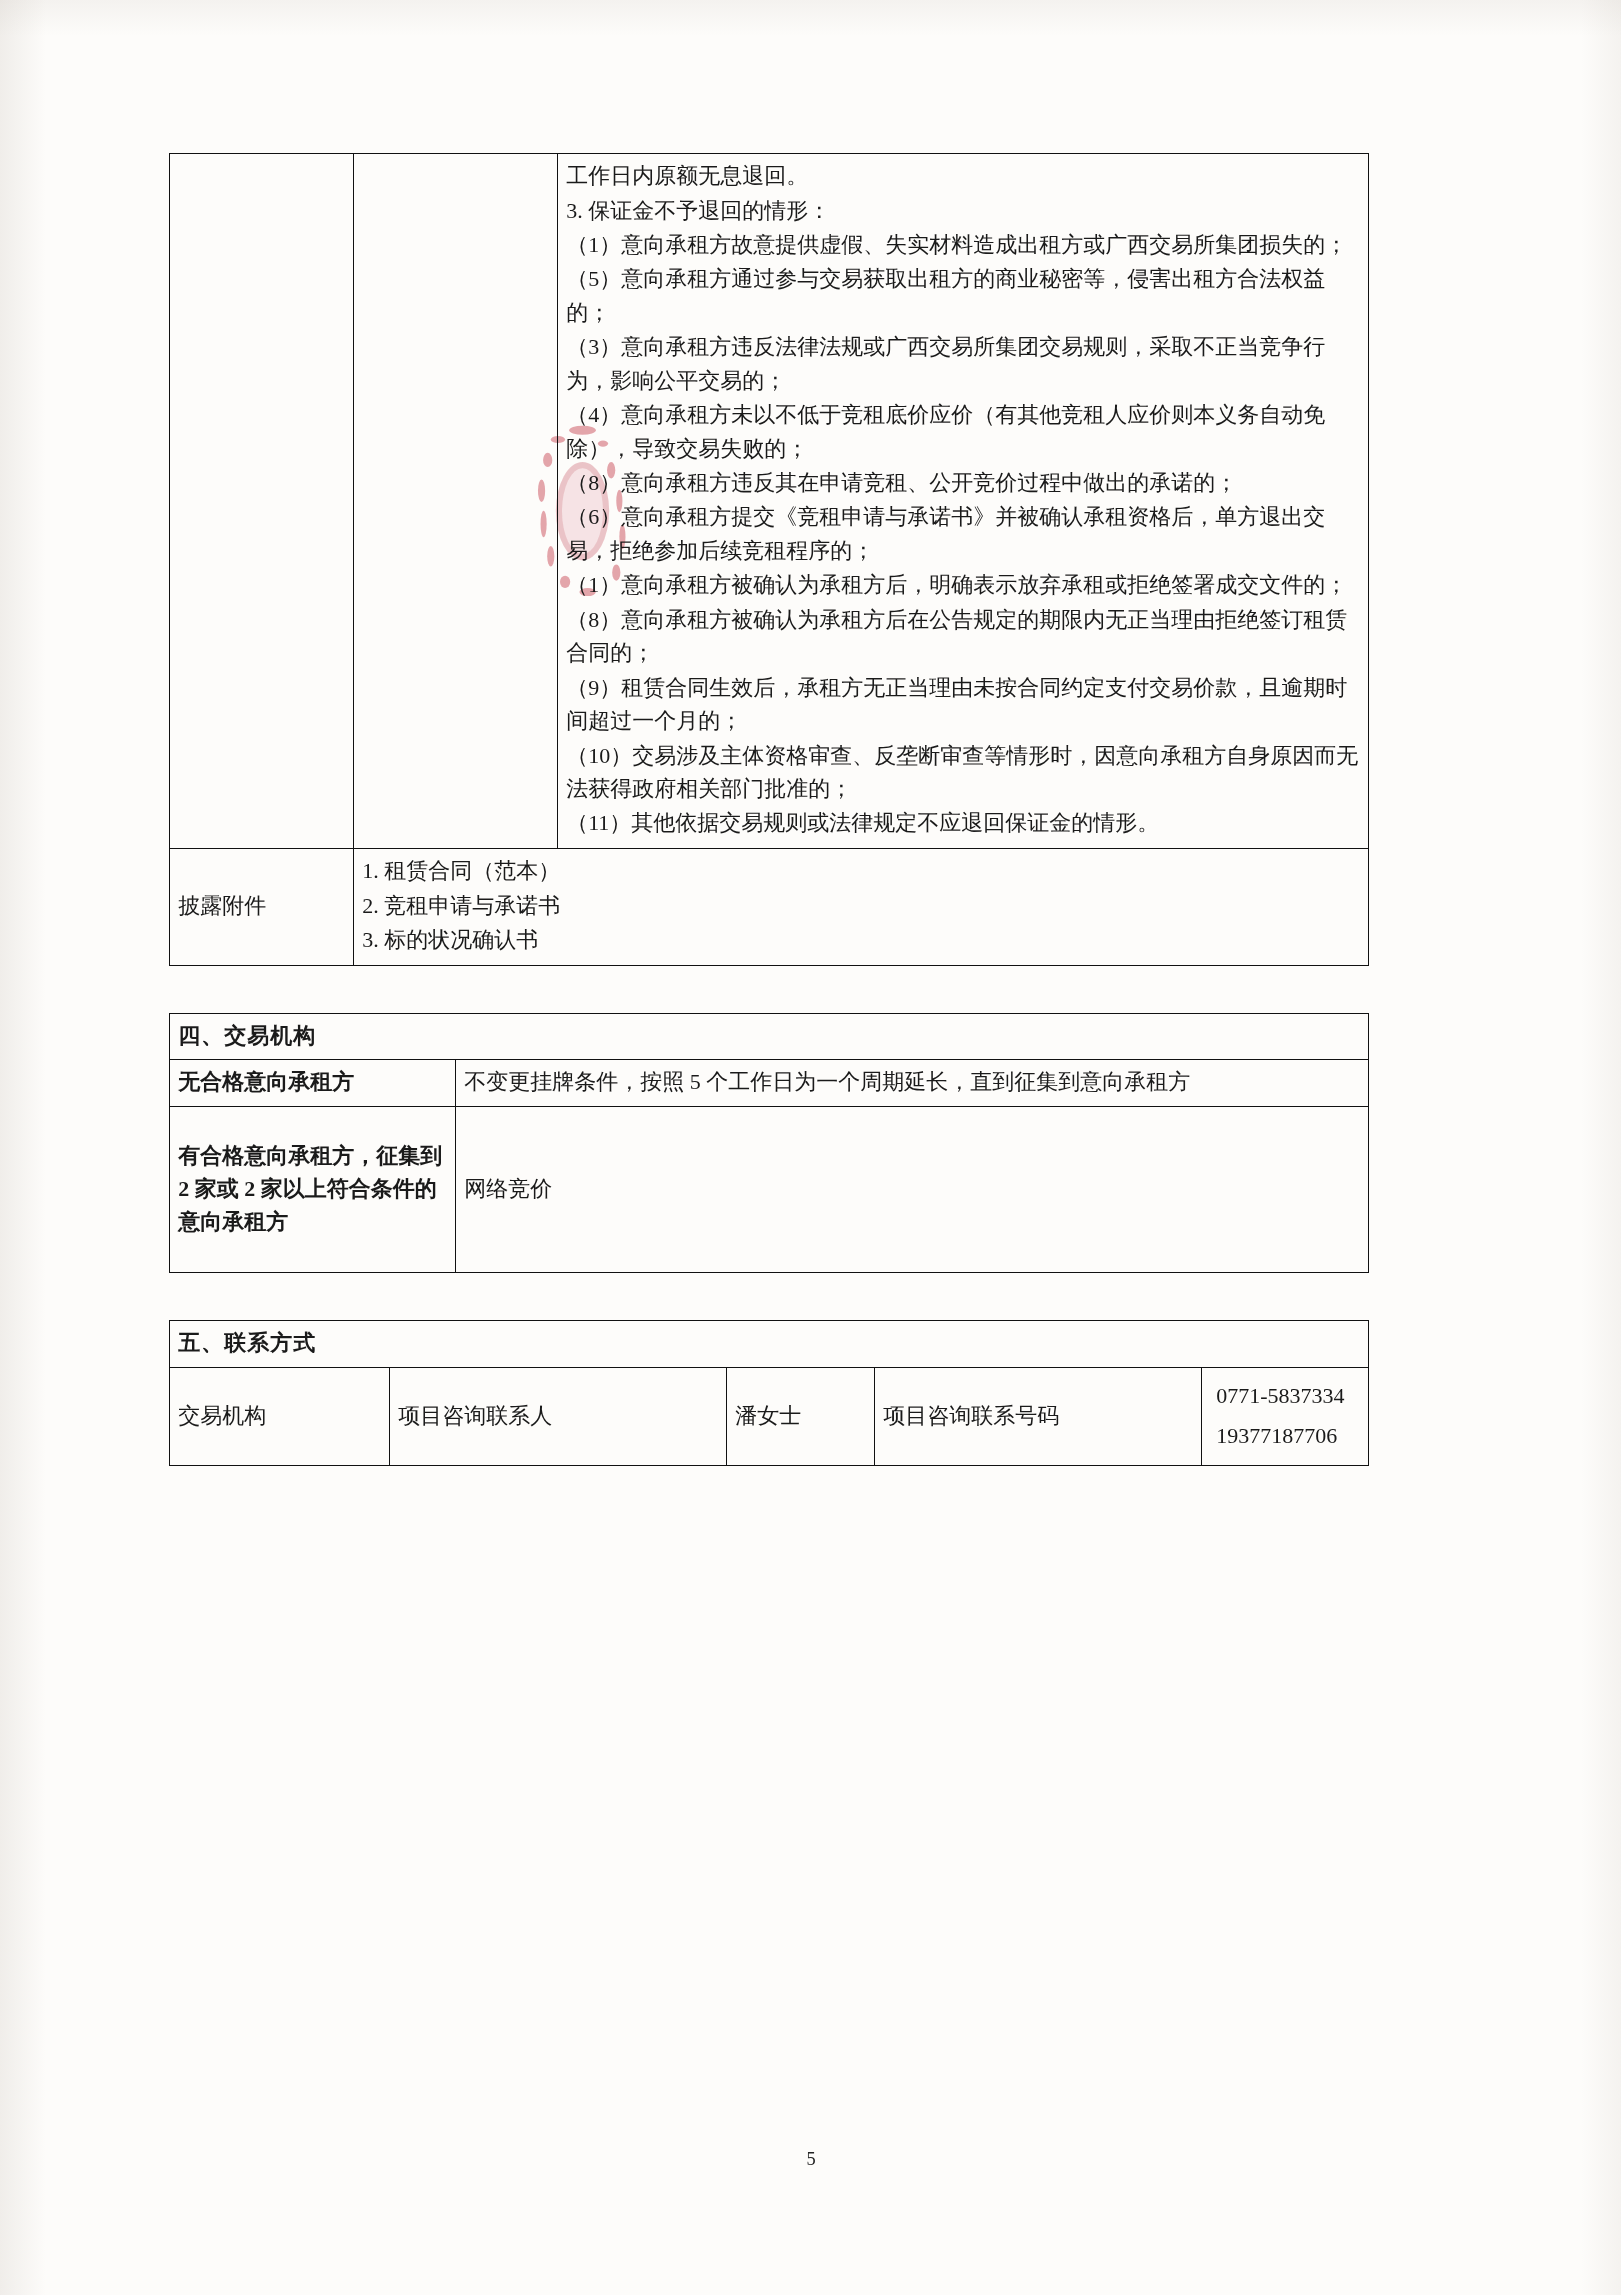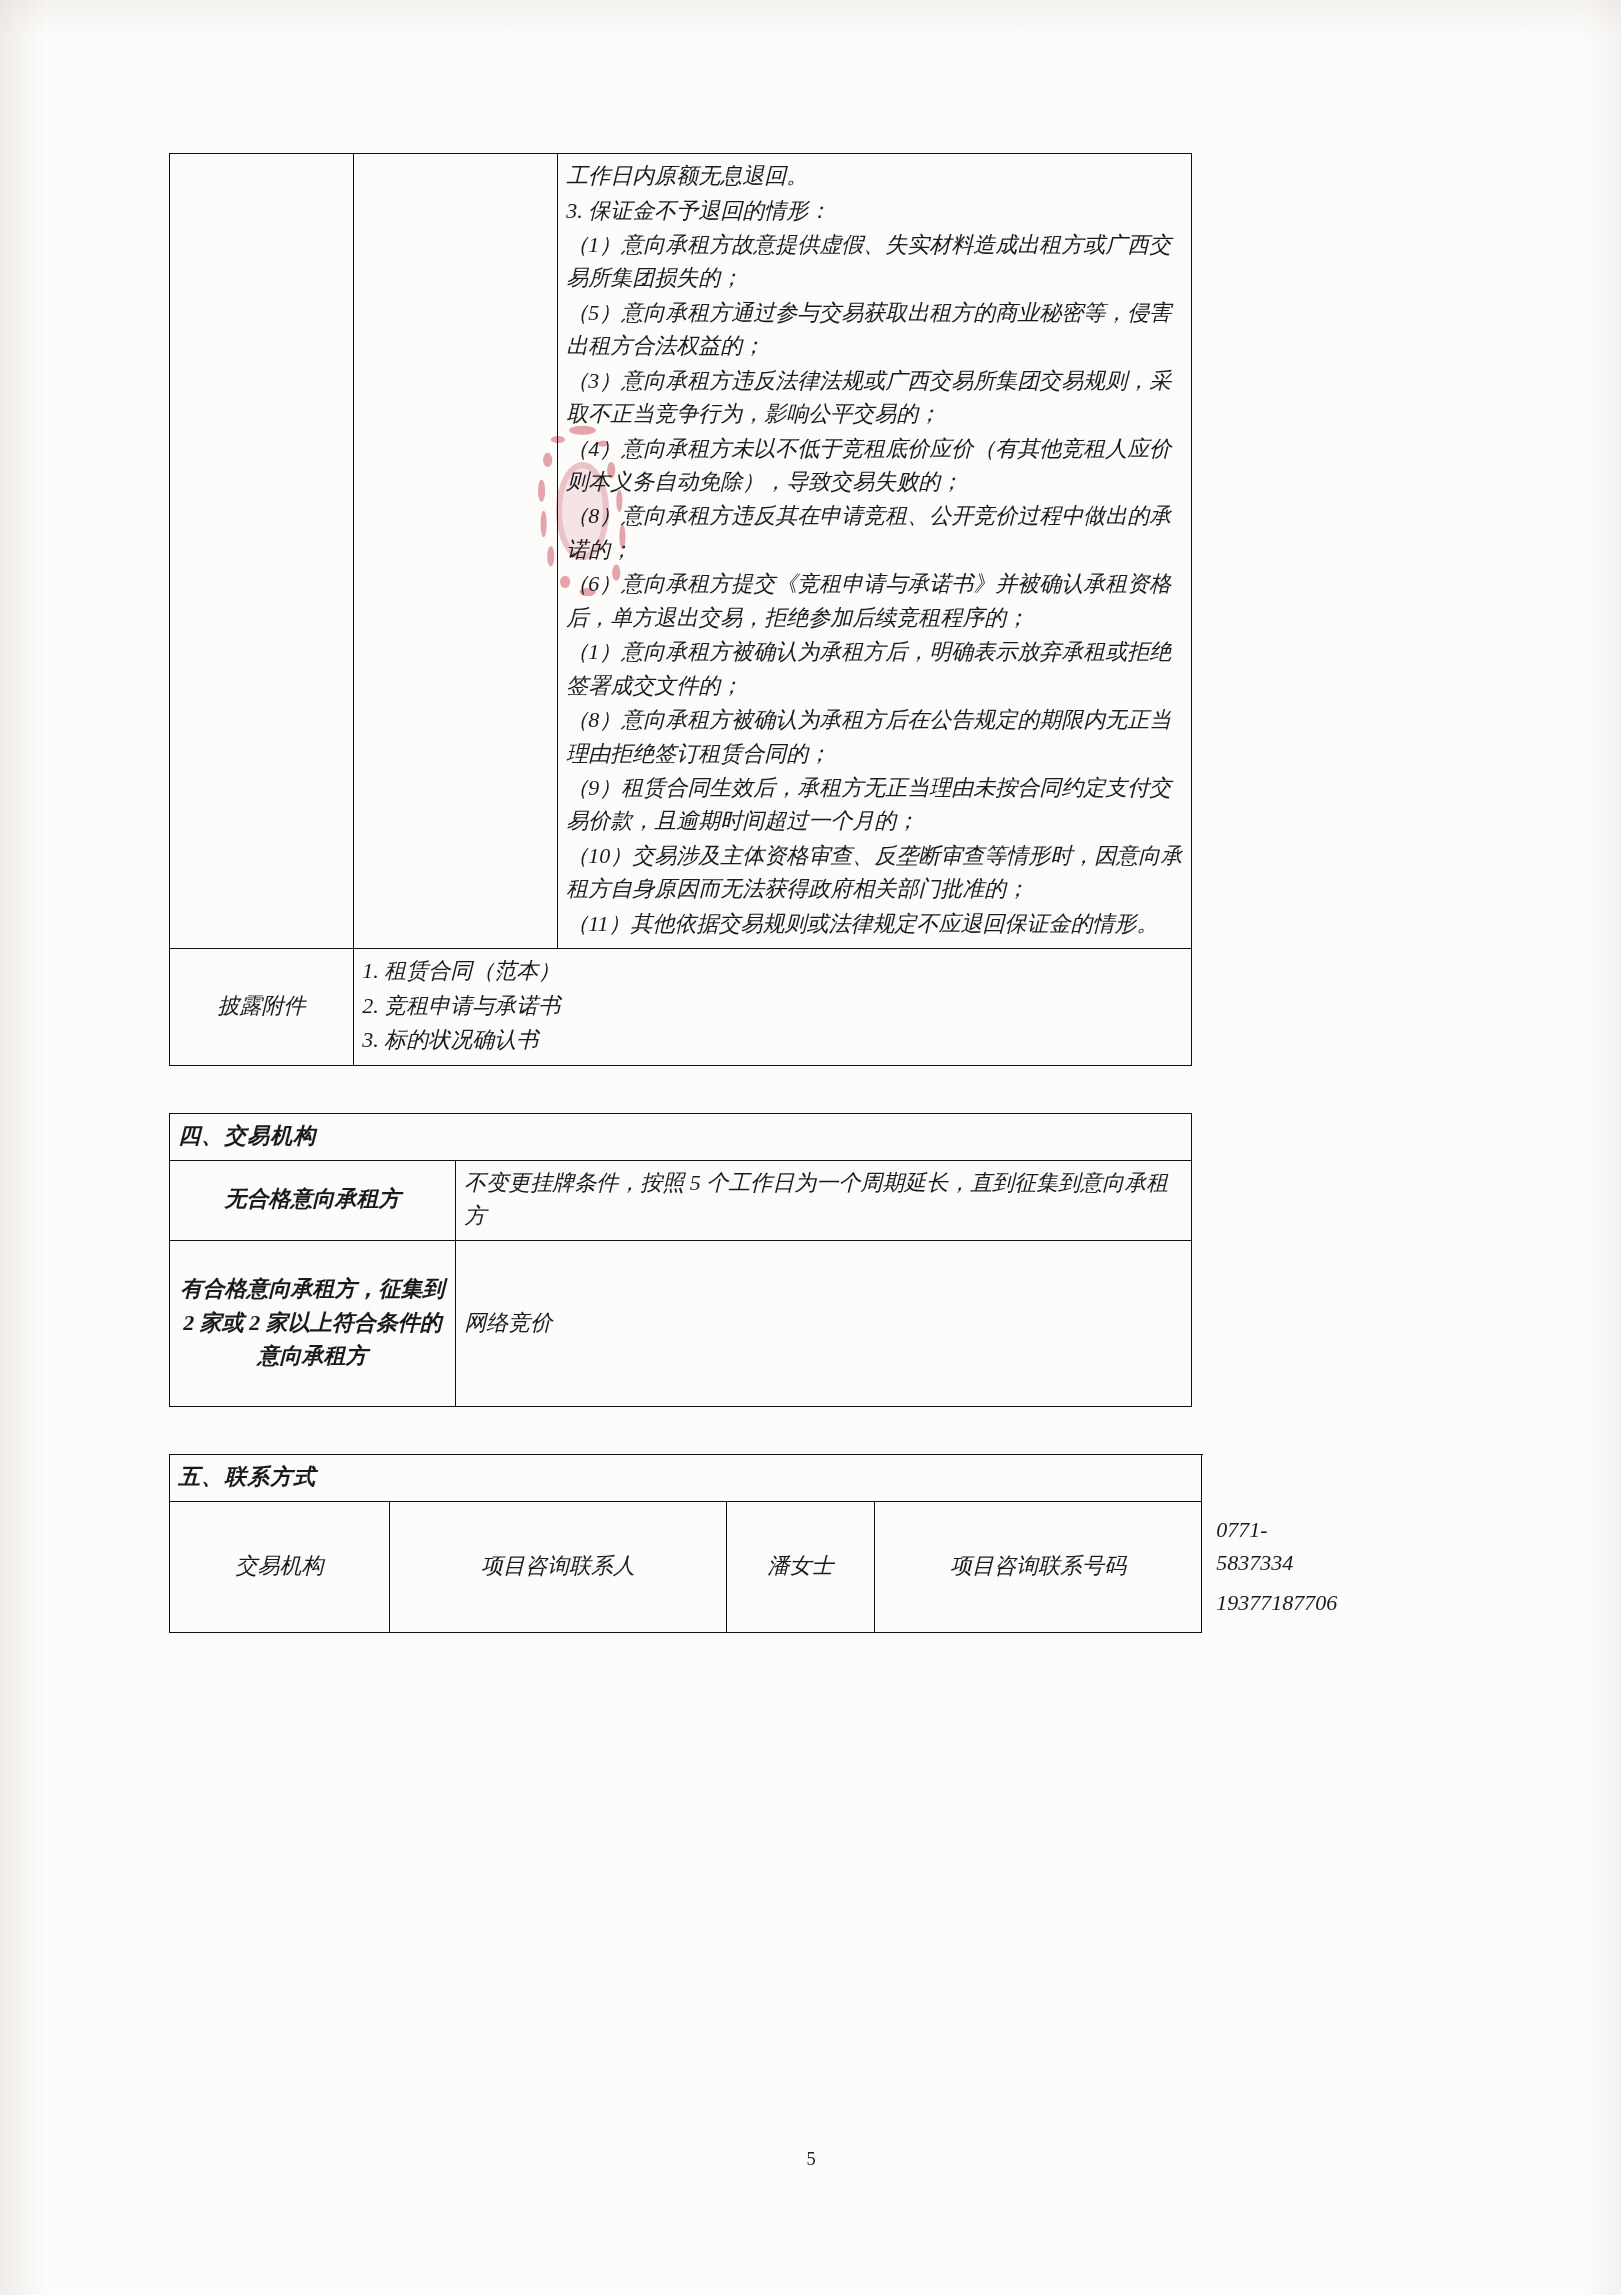--- a/index.html
+++ b/index.html
@@ -27,38 +27,37 @@
     pointer-events: none;
     background:
       linear-gradient(to right, rgba(180,170,160,0.18) 0px, rgba(255,255,255,0) 46px),
       linear-gradient(to bottom, rgba(180,170,160,0.12) 0px, rgba(255,255,255,0) 36px),
       linear-gradient(to left, rgba(180,170,160,0.12) 0px, rgba(255,255,255,0) 41px);
   }
   .content {
     position: absolute;
     left: 169px;
     top: 153px;
-    width: 1023px;
-    font-style: italic;
+    width: 1200px;
   }
 
   table.doc {
     border-collapse: collapse;
     width: 100%;
     table-layout: fixed;
   }
   table.doc td {
     border: 1.5px solid #111;
     vertical-align: top;
     padding: 5.1px 8.2px 7.2px 8.2px;
     font-size: 22px;
     line-height: 1.52;
   }
   .cell-center {
-    text-align: center;
+    text-align: left;
     vertical-align: middle !important;
   }
   .cell-middle {
     vertical-align: middle !important;
   }
   .bold {
     font-weight: bold;
   }
   .para {
     margin: 6px;

